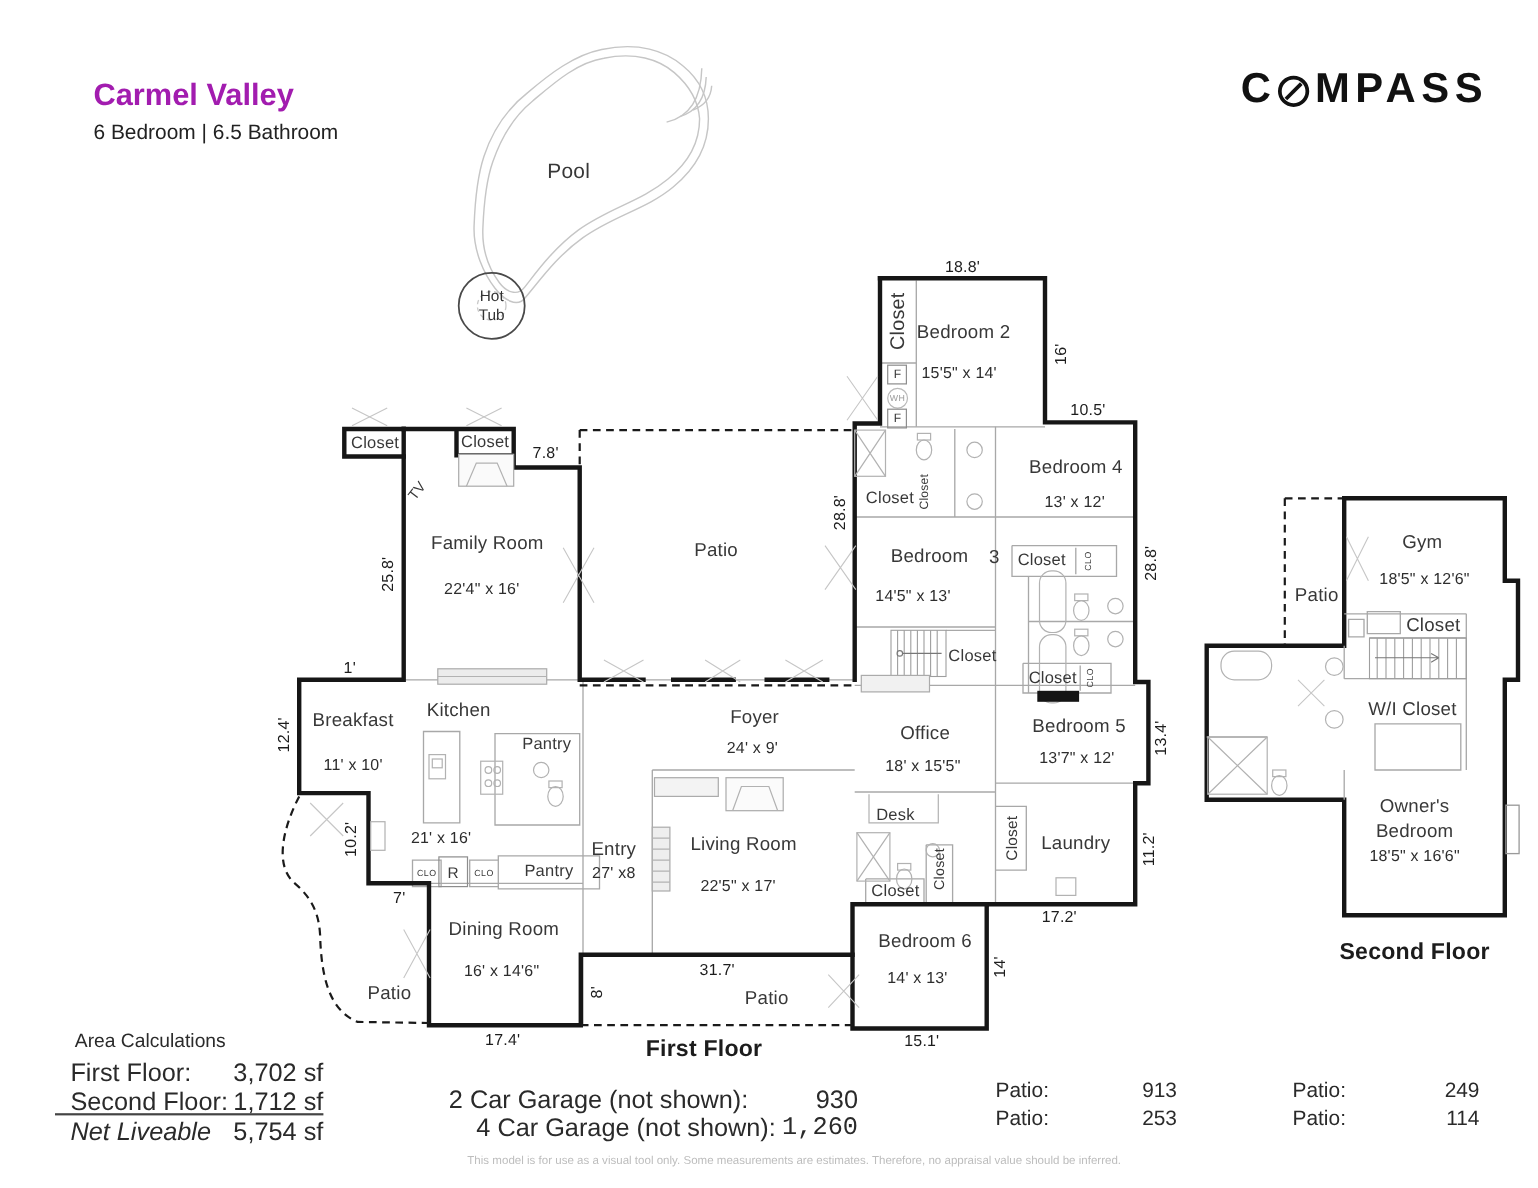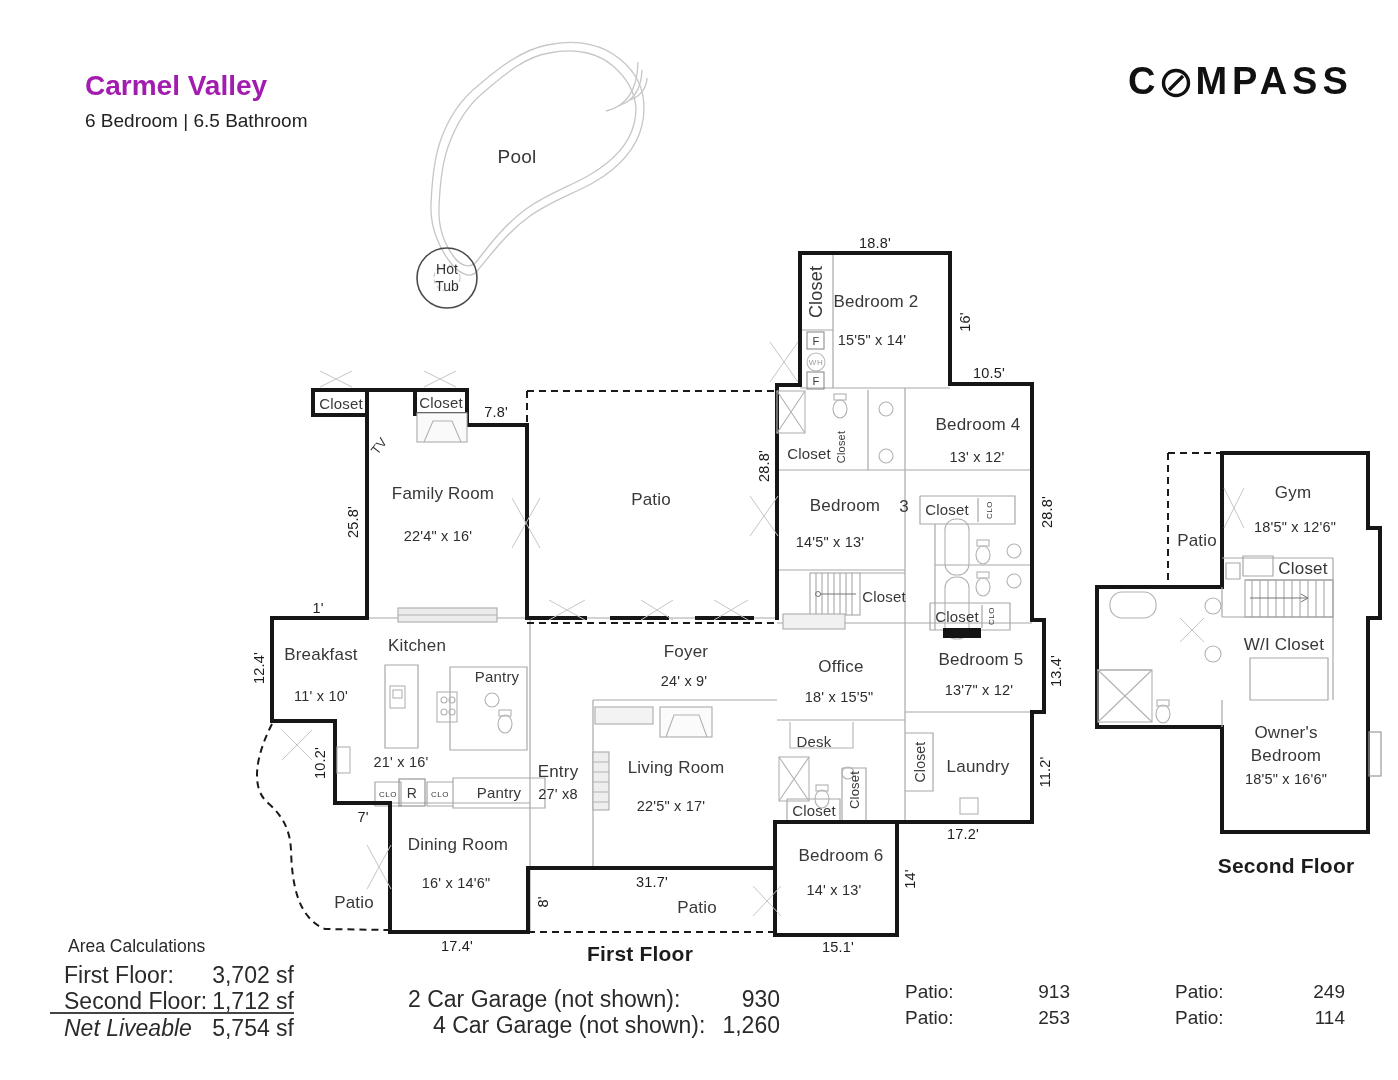--- a/index.html
+++ b/index.html
@@ -327,25 +327,26 @@
 <div class="ft ftv" style="left:182px;top:962px;width:112px;">3,702 sf</div>
 <div class="ft" style="left:64px;top:988px;">Second Floor:</div>
 <div class="ft ftv" style="left:182px;top:988px;width:112px;">1,712 sf</div>
 <div class="rule" style="left:50px;top:1012px;width:244px;"></div>
 <div class="ft" style="left:64px;top:1015px;font-style:italic;">Net Liveable</div>
 <div class="ft ftv" style="left:182px;top:1015px;width:112px;">5,754 sf</div>
 
 <div class="ft" style="left:408px;top:986px;">2 Car Garage (not shown):</div>
 <div class="ft ftv" style="left:690px;top:986px;width:90px;">930</div>
 <div class="ft" style="left:408px;top:1012px;margin-left:25px;">4 Car Garage (not shown):</div>
-<div class="ft ftv" style="left:690px;top:1012px;width:90px;">1,260</div>
+<div class="ft ftv" style="left:690px;top:1012px;width:90px;font-family:Liberation Mono, monospace;">1,260</div>
 
 <div class="ft" style="left:905px;top:981px;font-size:19px;">Patio:</div>
 <div class="ft ftv" style="left:1000px;top:981px;width:70px;font-size:19px;">913</div>
 <div class="ft" style="left:905px;top:1007px;font-size:19px;">Patio:</div>
 <div class="ft ftv" style="left:1000px;top:1007px;width:70px;font-size:19px;">253</div>
 <div class="ft" style="left:1175px;top:981px;font-size:19px;">Patio:</div>
 <div class="ft ftv" style="left:1280px;top:981px;width:65px;font-size:19px;">249</div>
 <div class="ft" style="left:1175px;top:1007px;font-size:19px;">Patio:</div>
 <div class="ft ftv" style="left:1280px;top:1007px;width:65px;font-size:19px;">114</div>
 
+<div class="disc">This model is for use as a visual tool only.  Some measurements are estimates.  Therefore, no appraisal value should be inferred.</div>
 
 </div>
 
 </body></html>

